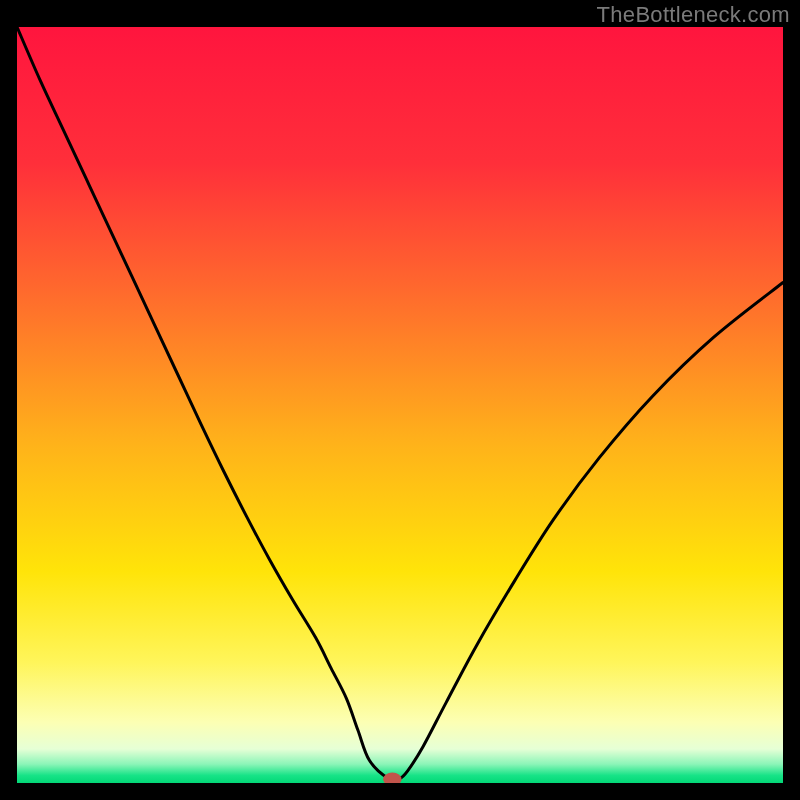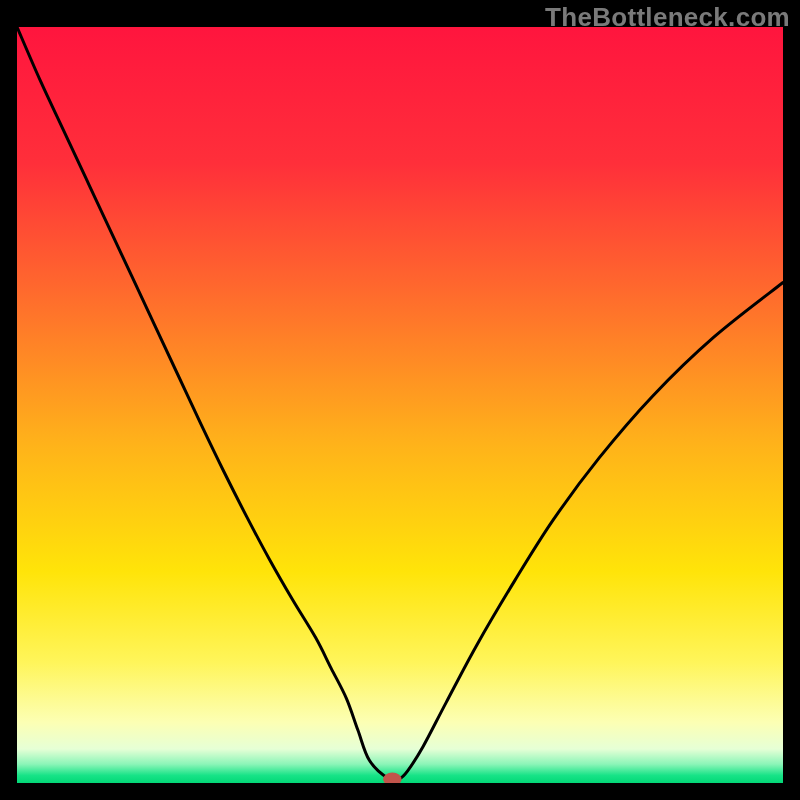--- a/index.html
+++ b/index.html
@@ -15,22 +15,22 @@
     position: relative;
     width: 800px;
     height: 800px;
     background: #000;
   }
   .attribution {
     position: absolute;
     top: 2px;
     right: 10px;
     color: #7a7a7a;
-    font-size: 26px;
-    font-weight: 700;
+    font-size: 22px;
+    font-weight: 400;
     letter-spacing: 0.3px;
     user-select: none;
   }
   .plot {
     position: absolute;
     left: 17px;
     top: 27px;
     width: 766px;
     height: 756px;
   }

